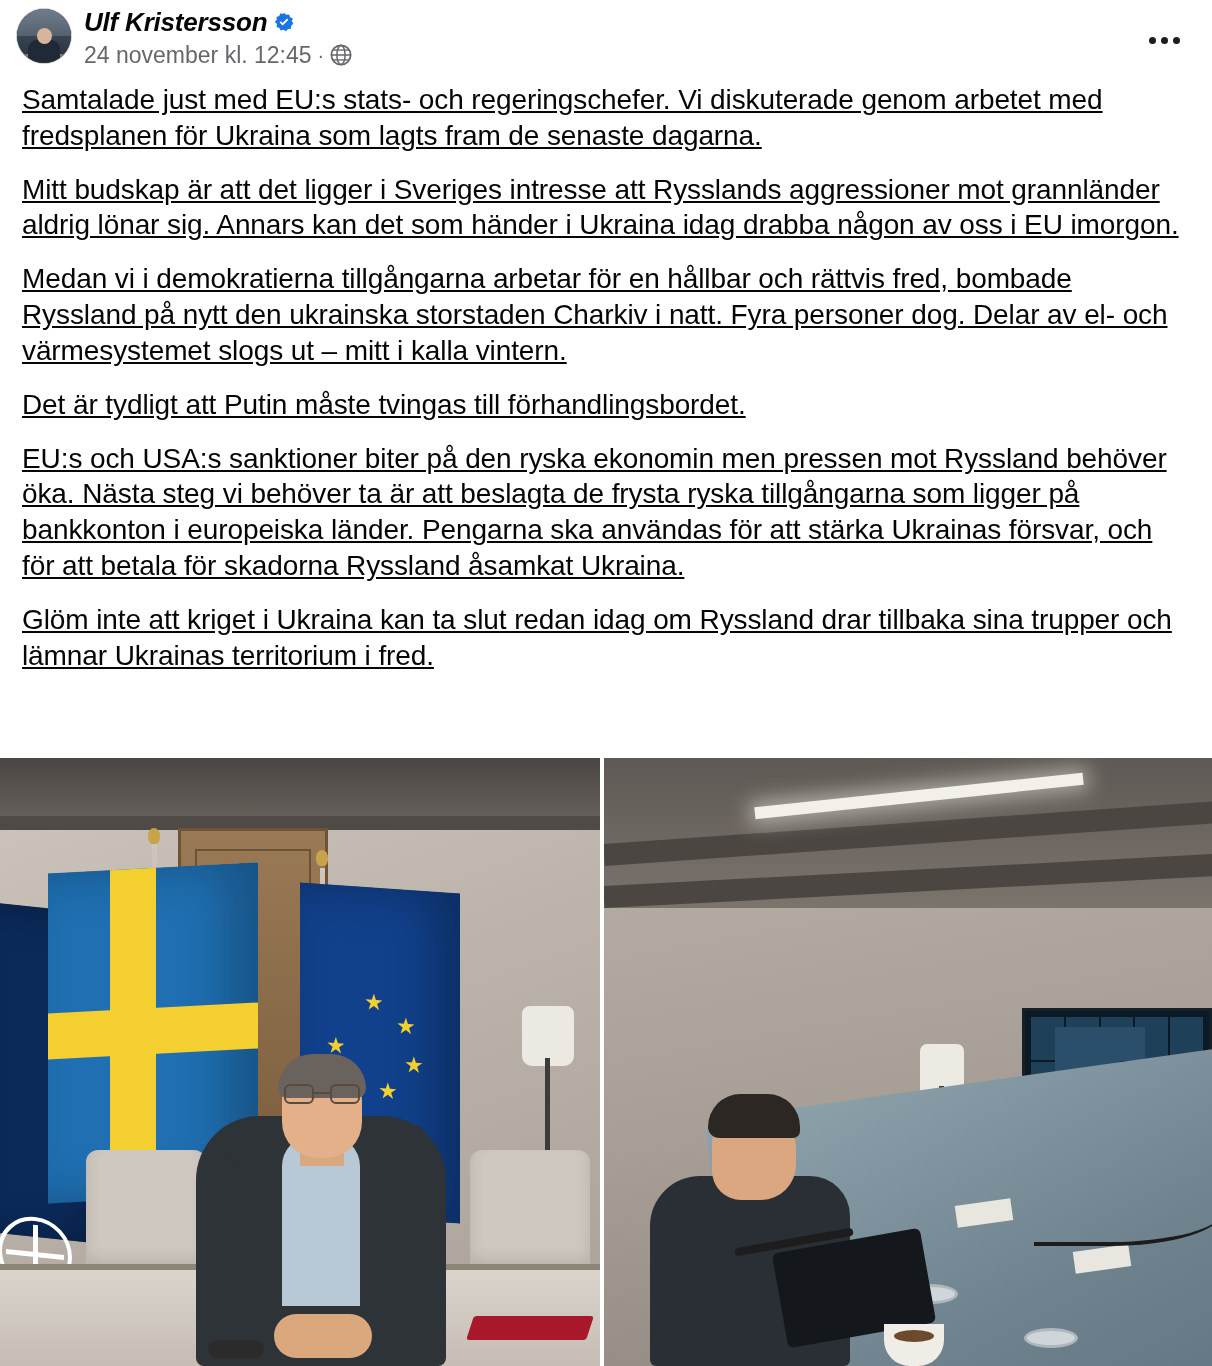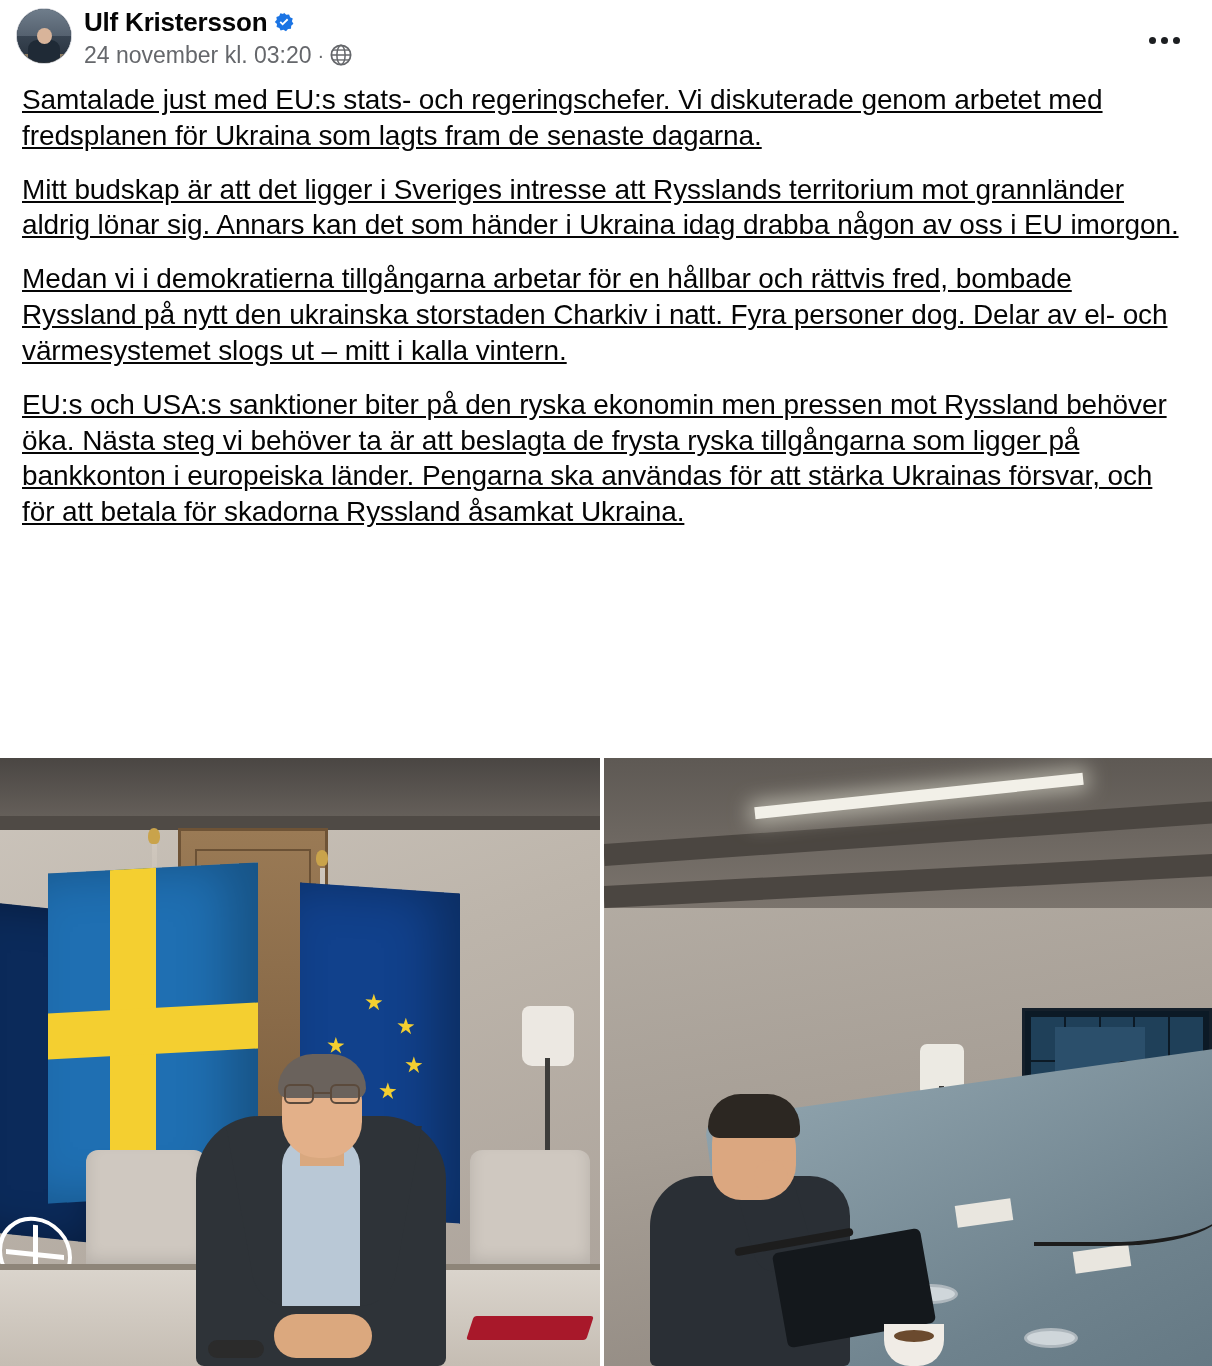--- a/index.html
+++ b/index.html
@@ -82,20 +82,21 @@
     display: flex;
     flex-direction: column;
     justify-content: center;
     padding-top: 2px;
   }
   .name-row {
     display: flex;
     align-items: center;
     gap: 7px;
     line-height: 1.1;
+    font-style: italic;
   }
   .author-name {
     font-size: 26px;
     font-weight: bold;
     color: #050505;
     letter-spacing: -0.2px;
   }
   .verified {
     width: 20px;
     height: 20px;
@@ -576,21 +577,21 @@
       <div class="name-row">
         <span class="author-name">Ulf Kristersson</span>
         <span class="verified">
           <svg width="20" height="20" viewBox="0 0 20 20" aria-hidden="true">
             <path fill="#1b74e4" d="M10 0.8l2.2 2.0 2.9-0.4 1.0 2.8 2.7 1.2-0.9 2.8 1.5 2.6-2.2 2-0.2 3-3 0.2-2 2.2-2.6-1.5-2.8 0.9-1.2-2.7-2.8-1 0.4-2.9L0.8 10l2.0-2.2L2.4 4.9l2.8-1.0L6.4 1.2l2.8 0.9z"></path>
             <path fill="#ffffff" d="M8.6 13.6l-3-3 1.3-1.3 1.7 1.7 4.4-4.4 1.3 1.3z"></path>
           </svg>
         </span>
       </div>
       <div class="meta-row">
-        <span class="meta-time">24 november kl. 03:20</span>
+        <span class="meta-time">24 november kl. 12:45</span>
         <span class="meta-dot">·</span>
         <span class="globe-icon">
           <svg width="22" height="22" viewBox="0 0 16 16" aria-hidden="true">
             <circle cx="8" cy="8" r="7" fill="none" stroke="#65676b" stroke-width="1.3"></circle>
             <ellipse cx="8" cy="8" rx="3" ry="7" fill="none" stroke="#65676b" stroke-width="1.1"></ellipse>
             <line x1="1" y1="8" x2="15" y2="8" stroke="#65676b" stroke-width="1.1"></line>
             <line x1="2" y1="4.4" x2="14" y2="4.4" stroke="#65676b" stroke-width="1"></line>
             <line x1="2" y1="11.6" x2="14" y2="11.6" stroke="#65676b" stroke-width="1"></line>
           </svg>
         </span>
@@ -599,23 +600,25 @@
 
     <div class="menu-dots">
       <span></span>
       <span></span>
       <span></span>
     </div>
   </div>
 
   <div class="post-body">
     <p>Samtalade just med EU:s stats- och regeringschefer. Vi diskuterade genom arbetet med fredsplanen för Ukraina som lagts fram de senaste dagarna.</p>
-    <p>Mitt budskap är att det ligger i Sveriges intresse att Rysslands territorium mot grannländer aldrig lönar sig. Annars kan det som händer i Ukraina idag drabba någon av oss i EU imorgon.</p>
+    <p>Mitt budskap är att det ligger i Sveriges intresse att Rysslands aggressioner mot grannländer aldrig lönar sig. Annars kan det som händer i Ukraina idag drabba någon av oss i EU imorgon.</p>
     <p>Medan vi i demokratierna tillgångarna arbetar för en hållbar och rättvis fred, bombade Ryssland på nytt den ukrainska storstaden Charkiv i natt. Fyra personer dog. Delar av el- och värmesystemet slogs ut – mitt i kalla vintern.</p>
+    <p>Det är tydligt att Putin måste tvingas till förhandlingsbordet.</p>
     <p>EU:s och USA:s sanktioner biter på den ryska ekonomin men pressen mot Ryssland behöver öka. Nästa steg vi behöver ta är att beslagta de frysta ryska tillgångarna som ligger på bankkonton i europeiska länder. Pengarna ska användas för att stärka Ukrainas försvar, och för att betala för skadorna Ryssland åsamkat Ukraina.</p>
+    <p>Glöm inte att kriget i Ukraina kan ta slut redan idag om Ryssland drar tillbaka sina trupper och lämnar Ukrainas territorium i fred.</p>
   </div>
 
   <div class="media">
 
     <div class="photo photo-left">
       <div class="l-wall"></div>
       <div class="l-ceiling"></div>
       <div class="l-beam" style="left:0;top:58px;width:600px;height:14px;"></div>
       <div class="l-door"></div>
       <div class="l-doorknob"></div>

